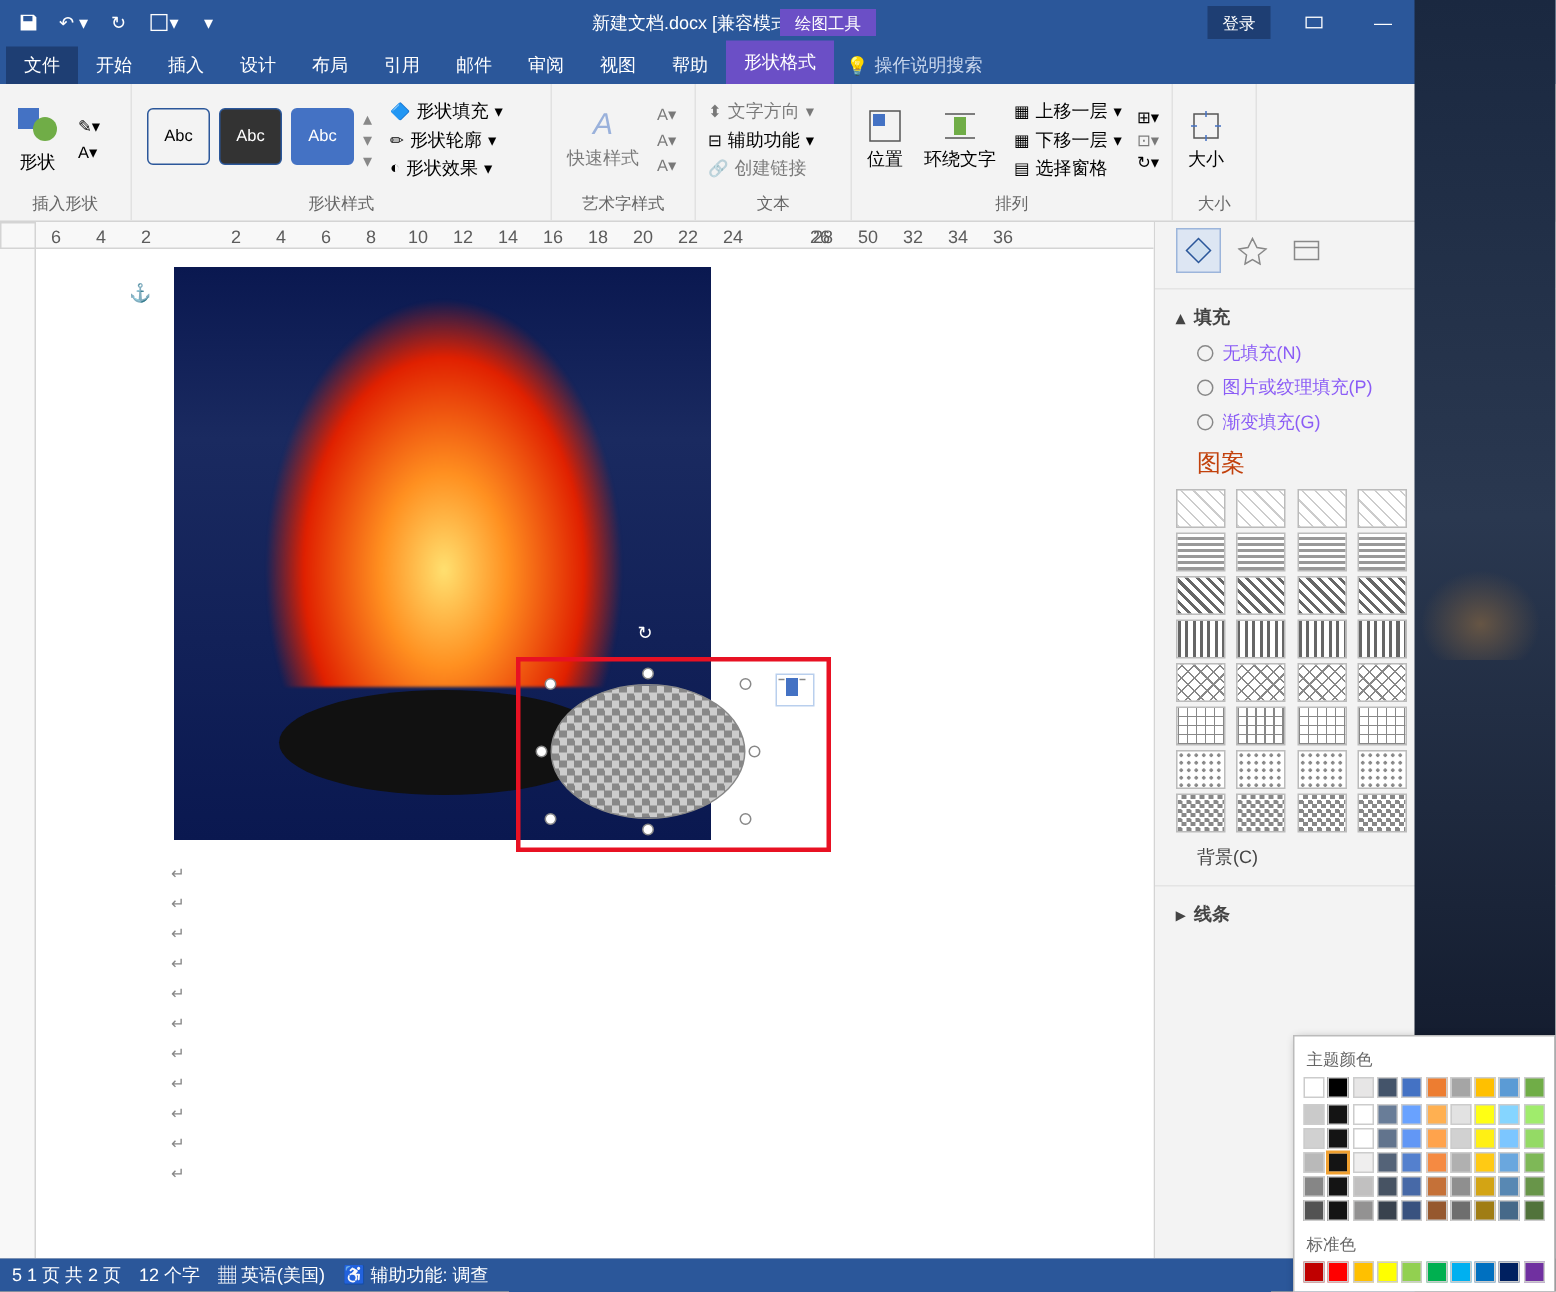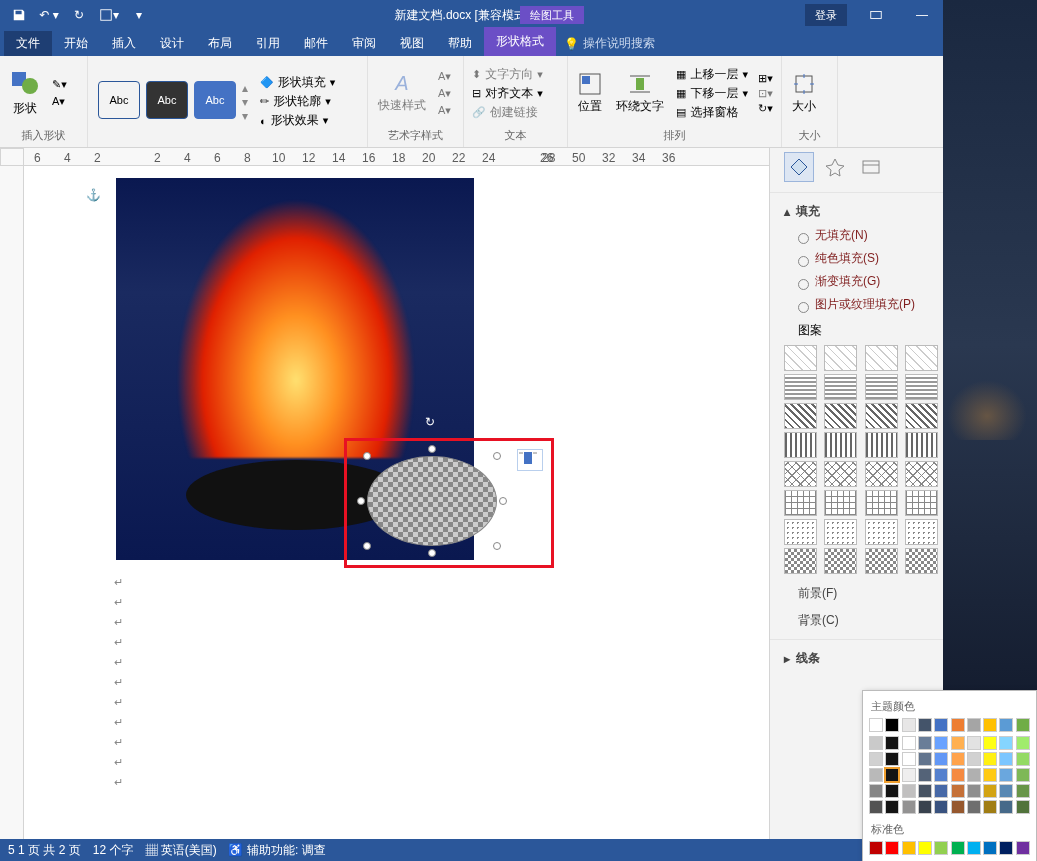--- a/index.html
+++ b/index.html
@@ -43,21 +43,21 @@
 .layout-btn{position:absolute;right:8px;top:8px;width:26px;height:22px;background:#fff;border:1px solid #B9CFED}
 .para-mark{position:absolute;left:90px;color:#888;font-size:11px}
 .pane{width:268px;background:#F3F3F3;border-left:1px solid #D4D4D4;display:flex;flex-direction:column}
 .pane-hdr{padding:10px 14px;display:flex;align-items:center;justify-content:space-between}
 .pane-title{font-size:15px;color:#2B579A}
 .pane-icons{display:flex;gap:6px;padding:4px 14px 10px}
 .pane-icon{width:30px;height:30px;display:flex;align-items:center;justify-content:center;border:1px solid transparent}
 .pane-icon.active{background:#DDE6F3;border-color:#9CB5DB}
 .section{padding:6px 14px;border-top:1px solid #E4E4E4}
 .section-hdr{display:flex;align-items:center;gap:6px;font-size:12px;color:#444;padding:4px 0;font-weight:bold}
-.radio-row{display:flex;align-items:flex-end;gap:6px;padding:3px 0 3px 14px;font-size:12px;color:#7f1d1d}
+.radio-row{display:flex;align-items:center;gap:6px;padding:3px 0 3px 14px;font-size:12px;color:#8b5cf6}
 .radio{width:11px;height:11px;border:1px solid #888;border-radius:50%;display:inline-flex;align-items:center;justify-content:center}
 .radio.checked::after{content:"";width:5px;height:5px;background:#444;border-radius:50%}
 .pattern-grid{display:grid;grid-template-columns:repeat(6,1fr);gap:3px;padding:4px 0}
 .pattern-cell{width:33px;height:26px;border:1px solid #BBB;background:#F8F8F8}
 .prop-row{display:flex;align-items:center;justify-content:space-between;padding:4px 0 4px 14px;font-size:12px;color:#444}
 .color-btn{width:44px;height:22px;border:1px solid #C0C0C0;background:#F8F8F8;display:flex;align-items:center;justify-content:center;gap:2px}
 .color-btn.active{border-color:#F0A030;background:#FDEBC8}
 .color-popup{position:absolute;right:0;top:690px;width:175px;background:#fff;border:1px solid #BBB;box-shadow:2px 2px 6px rgba(0,0,0,.3);padding:6px;z-index:100}
 .cp-label{font-size:11px;color:#666;padding:2px 2px 4px}
 .cp-grid{display:grid;grid-template-columns:repeat(10,1fr);gap:2px}
@@ -146,20 +146,21 @@
         <div class="shape-preset dark">Abc</div>
         <div class="shape-preset blue">Abc</div>
         <div style="display:flex;flex-direction:column;justify-content:center;color:#888">▴<br>▾<br>▾</div>
       </div>
       <div style="display:flex;flex-direction:column">
         <div class="mini-row">🔷 <span>形状填充</span> ▾</div>
         <div class="mini-row">✏ <span>形状轮廓</span> ▾</div>
         <div class="mini-row">◐ <span>形状效果</span> ▾</div>
       </div>
     </div>
+    <div class="rg-label">形状样式</div>
   </div>
 
   <div class="rg" style="width:96px">
     <div class="rg-body" style="opacity:.5">
       <div class="big-btn">
         <span style="font-size:20px;font-style:italic;color:#4472C4">A</span>
         <span>快速样式</span>
       </div>
       <div style="display:flex;flex-direction:column;gap:2px">
         <div class="mini-row">A▾</div>
@@ -167,21 +168,21 @@
         <div class="mini-row">A▾</div>
       </div>
     </div>
     <div class="rg-label">艺术字样式</div>
   </div>
 
   <div class="rg" style="width:104px">
     <div class="rg-body">
       <div style="display:flex;flex-direction:column">
         <div class="mini-row" style="opacity:.5">⬍ <span>文字方向</span> ▾</div>
-        <div class="mini-row">⊟ <span>对齐文本</span> ▾</div>
+        <div class="mini-row">⊟ <span>辅助功能</span> ▾</div>
         <div class="mini-row" style="opacity:.5">🔗 <span>创建链接</span></div>
       </div>
     </div>
     <div class="rg-label">文本</div>
   </div>
 
   <div class="rg" style="width:214px">
     <div class="rg-body">
       <div class="big-btn">
           <svg width="24" height="24" viewBox="0 0 24 24">
@@ -311,31 +312,27 @@
         </div>
     </div>
     <div class="section">
       <div class="section-hdr">▴ <span>填充</span></div>
       <div class="radio-row">
           <span class="radio"></span>
           <span>无填充(N)</span>
         </div>
       <div class="radio-row">
           <span class="radio"></span>
-          <span>纯色填充(S)</span>
+          <span>图片或纹理填充(P)</span>
         </div>
       <div class="radio-row">
           <span class="radio"></span>
           <span>渐变填充(G)</span>
         </div>
-      <div class="radio-row">
-          <span class="radio"></span>
-          <span>图片或纹理填充(P)</span>
-        </div>
-      <div style="padding:6px 0 2px 14px;font-size:12px;color:#000000">图案</div>
+      <div style="padding:6px 0 2px 14px;font-size:16px;color:#c2410c">图案</div>
       <div class="pattern-grid" id="pattern-grid">
           <div class="pattern-cell" style="background: repeating-linear-gradient(45deg, rgb(204, 204, 204) 0px, rgb(204, 204, 204) 1px, rgb(255, 255, 255) 1px, rgb(255, 255, 255) 6px);"></div>
           <div class="pattern-cell" style="background: repeating-linear-gradient(45deg, rgb(204, 204, 204) 0px, rgb(204, 204, 204) 1px, rgb(255, 255, 255) 1px, rgb(255, 255, 255) 6px);"></div>
           <div class="pattern-cell" style="background: repeating-linear-gradient(45deg, rgb(204, 204, 204) 0px, rgb(204, 204, 204) 1px, rgb(255, 255, 255) 1px, rgb(255, 255, 255) 6px);"></div>
           <div class="pattern-cell" style="background: repeating-linear-gradient(45deg, rgb(204, 204, 204) 0px, rgb(204, 204, 204) 1px, rgb(255, 255, 255) 1px, rgb(255, 255, 255) 6px);"></div>
           <div class="pattern-cell" style="background: repeating-linear-gradient(45deg, rgb(204, 204, 204) 0px, rgb(204, 204, 204) 1px, rgb(255, 255, 255) 1px, rgb(255, 255, 255) 6px);"></div>
           <div class="pattern-cell" style="background: repeating-linear-gradient(45deg, rgb(204, 204, 204) 0px, rgb(204, 204, 204) 1px, rgb(255, 255, 255) 1px, rgb(255, 255, 255) 6px);"></div>
           <div class="pattern-cell" style="background: repeating-linear-gradient(0deg, rgb(153, 153, 153) 0px, rgb(153, 153, 153) 2px, rgb(255, 255, 255) 2px, rgb(255, 255, 255) 4px);"></div>
           <div class="pattern-cell" style="background: repeating-linear-gradient(0deg, rgb(153, 153, 153) 0px, rgb(153, 153, 153) 2px, rgb(255, 255, 255) 2px, rgb(255, 255, 255) 4px);"></div>
           <div class="pattern-cell" style="background: repeating-linear-gradient(0deg, rgb(153, 153, 153) 0px, rgb(153, 153, 153) 2px, rgb(255, 255, 255) 2px, rgb(255, 255, 255) 4px);"></div>
@@ -372,24 +369,20 @@
           <div class="pattern-cell" style="background: radial-gradient(rgb(136, 136, 136) 1px, rgb(255, 255, 255) 1px) 0px 0px / 5px 5px;"></div>
           <div class="pattern-cell" style="background: radial-gradient(rgb(136, 136, 136) 1px, rgb(255, 255, 255) 1px) 0px 0px / 5px 5px;"></div>
           <div class="pattern-cell" style="background: radial-gradient(rgb(136, 136, 136) 1px, rgb(255, 255, 255) 1px) 0px 0px / 5px 5px;"></div>
           <div class="pattern-cell" style="background: repeating-conic-gradient(rgb(136, 136, 136) 0deg, rgb(136, 136, 136) 25%, rgb(255, 255, 255) 0deg, rgb(255, 255, 255) 50%) 0px 0px / 6px 6px;"></div>
           <div class="pattern-cell" style="background: repeating-conic-gradient(rgb(136, 136, 136) 0deg, rgb(136, 136, 136) 25%, rgb(255, 255, 255) 0deg, rgb(255, 255, 255) 50%) 0px 0px / 6px 6px;"></div>
           <div class="pattern-cell" style="background: repeating-conic-gradient(rgb(136, 136, 136) 0deg, rgb(136, 136, 136) 25%, rgb(255, 255, 255) 0deg, rgb(255, 255, 255) 50%) 0px 0px / 6px 6px;"></div>
           <div class="pattern-cell" style="background: repeating-conic-gradient(rgb(136, 136, 136) 0deg, rgb(136, 136, 136) 25%, rgb(255, 255, 255) 0deg, rgb(255, 255, 255) 50%) 0px 0px / 6px 6px;"></div>
           <div class="pattern-cell" style="background: repeating-conic-gradient(rgb(136, 136, 136) 0deg, rgb(136, 136, 136) 25%, rgb(255, 255, 255) 0deg, rgb(255, 255, 255) 50%) 0px 0px / 6px 6px;"></div>
           <div class="pattern-cell" style="background: repeating-conic-gradient(rgb(136, 136, 136) 0deg, rgb(136, 136, 136) 25%, rgb(255, 255, 255) 0deg, rgb(255, 255, 255) 50%) 0px 0px / 6px 6px;"></div>
         </div>
-      <div class="prop-row">
-        <span>前景(F)</span>
-        <div class="color-btn active">🖌▾</div>
-      </div>
       <div class="prop-row">
         <span>背景(C)</span>
       </div>
     </div>
     <div class="section">
       <div class="section-hdr">▸ <span>线条</span></div>
     </div>
   </div>
 </div>
 

